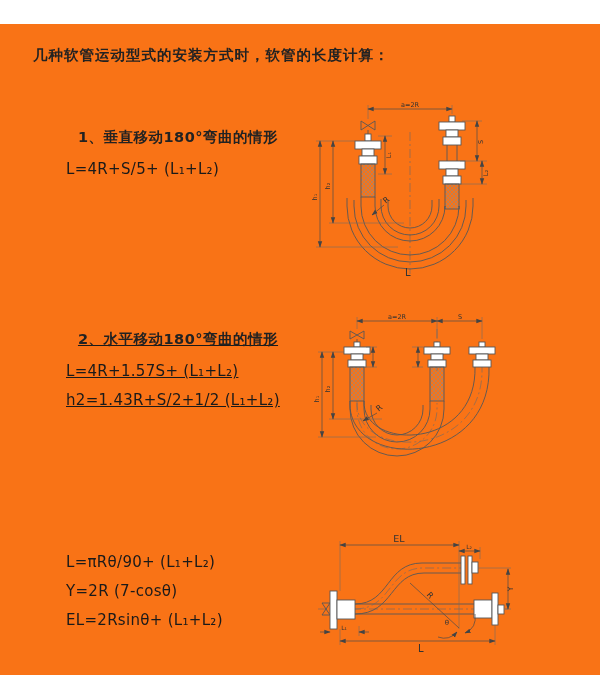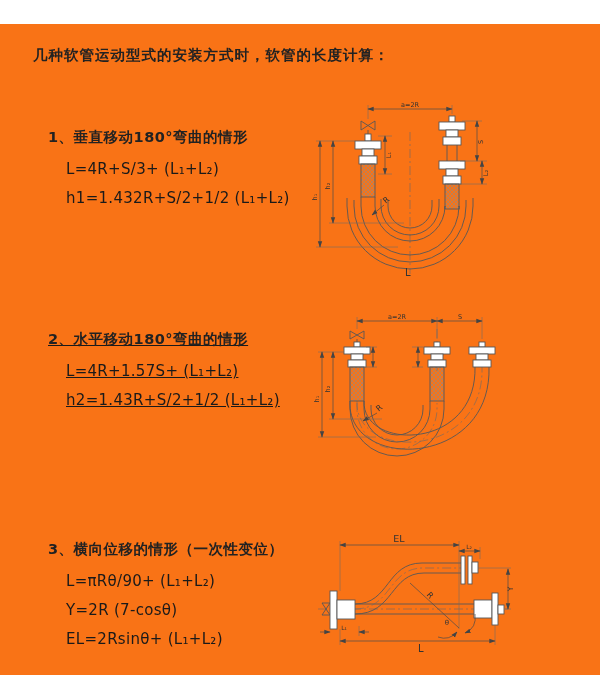--- a/index.html
+++ b/index.html
@@ -6,21 +6,21 @@
   .page{
     position:relative;width:600px;height:675px;background:#f97316;overflow:hidden;
     font-family:"DejaVu Sans","Liberation Sans",sans-serif;color:#1a1a1a;margin-top:24px;
   }
   .title{
     position:absolute;left:33px;top:22px;font-size:14.5px;font-weight:600;
     letter-spacing:1px;color:#222;white-space:nowrap;
   }
   .section{position:absolute;left:48px;width:260px;}
   #section-1{top:104px;} #section-2{top:306px;text-decoration:underline;} #section-3{top:516px;}
-  .heading{font-size:14.5px;font-weight:600;color:#222;letter-spacing:.5px;white-space:nowrap;}
+  .heading{font-size:14.5px;font-weight:600;color:#222;letter-spacing:.5px;white-space:nowrap;text-align:center;}
   .formulas{margin-top:8px;padding-left:18px;}
   .formula{font-size:15px;line-height:29px;color:#1a1a1a;letter-spacing:.3px;white-space:nowrap;}
   .diagram{position:absolute;text-align:right;}
   #diagram-1{left:300px;top:70px;}
   #diagram-2{left:300px;top:285px;}
   #diagram-3{left:312px;top:505px;}
   svg{display:block;}
   svg .ln{stroke:#575757;fill:none;stroke-width:.9;}
   svg .fit{stroke:#575757;fill:#ffffff;stroke-width:.9;}
   svg .dim{stroke:#4a4a4a;fill:none;stroke-width:.7;}
@@ -33,35 +33,33 @@
 </head>
 <body>
 
 <div class="page">
 
   <div class="title">几种软管运动型式的安装方式时，软管的长度计算：</div>
 
   <div class="section" id="section-1">
     <div class="heading">1、垂直移动180°弯曲的情形</div>
     <div class="formulas">
-      <div class="formula">L=4R+S/3+ (L₁+L₂)</div>
-      <div class="formula">h1=1.432R+S/2+1/2 (L₁+L₂)</div>
+      <div class="formula">L=4R+S/5+ (L₁+L₂)</div>
     </div>
   </div>
 
   <div class="section" id="section-2">
     <div class="heading">2、水平移动180°弯曲的情形</div>
     <div class="formulas">
       <div class="formula">L=4R+1.57S+ (L₁+L₂)</div>
       <div class="formula">h2=1.43R+S/2+1/2 (L₁+L₂)</div>
     </div>
   </div>
 
   <div class="section" id="section-3">
-    <div class="heading">3、横向位移的情形（一次性变位）</div>
     <div class="formulas">
       <div class="formula">L=πRθ/90+ (L₁+L₂)</div>
       <div class="formula">Y=2R (7-cosθ)</div>
       <div class="formula">EL=2Rsinθ+ (L₁+L₂)</div>
     </div>
   </div>
 
   <div class="diagram" id="diagram-1">
     <svg width="290" height="185" viewBox="0 0 290 185">
       <defs>

